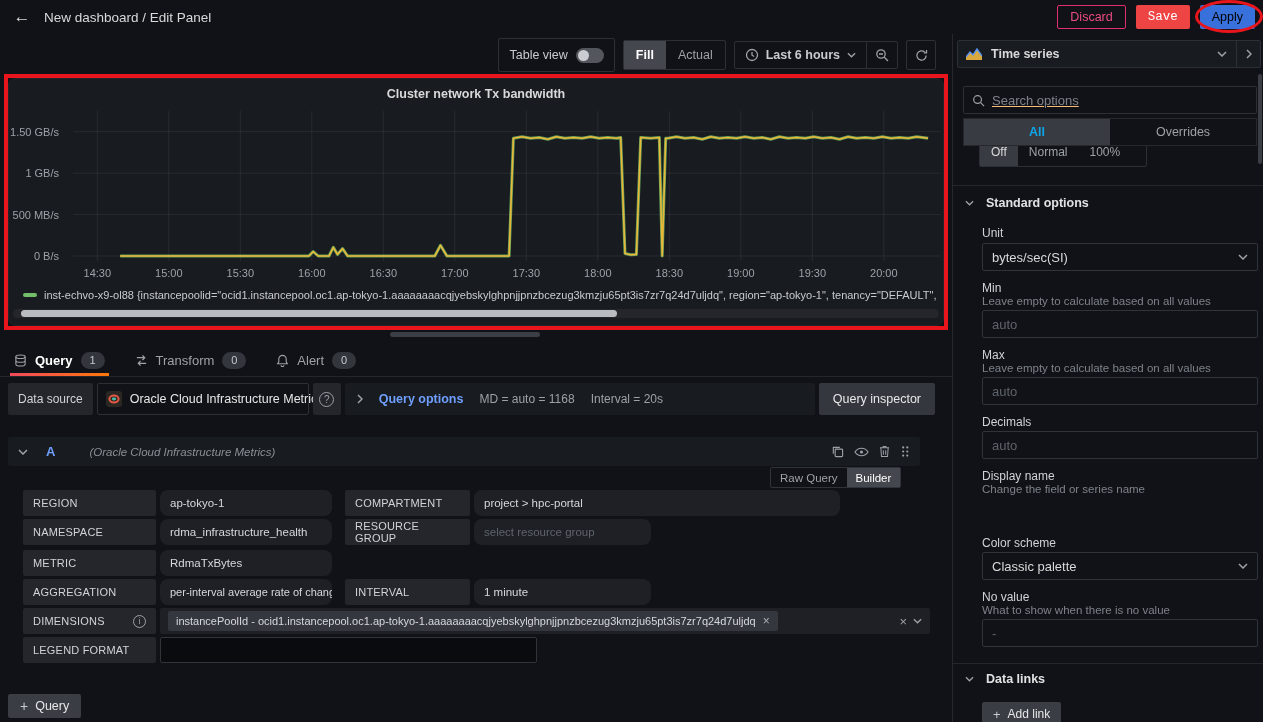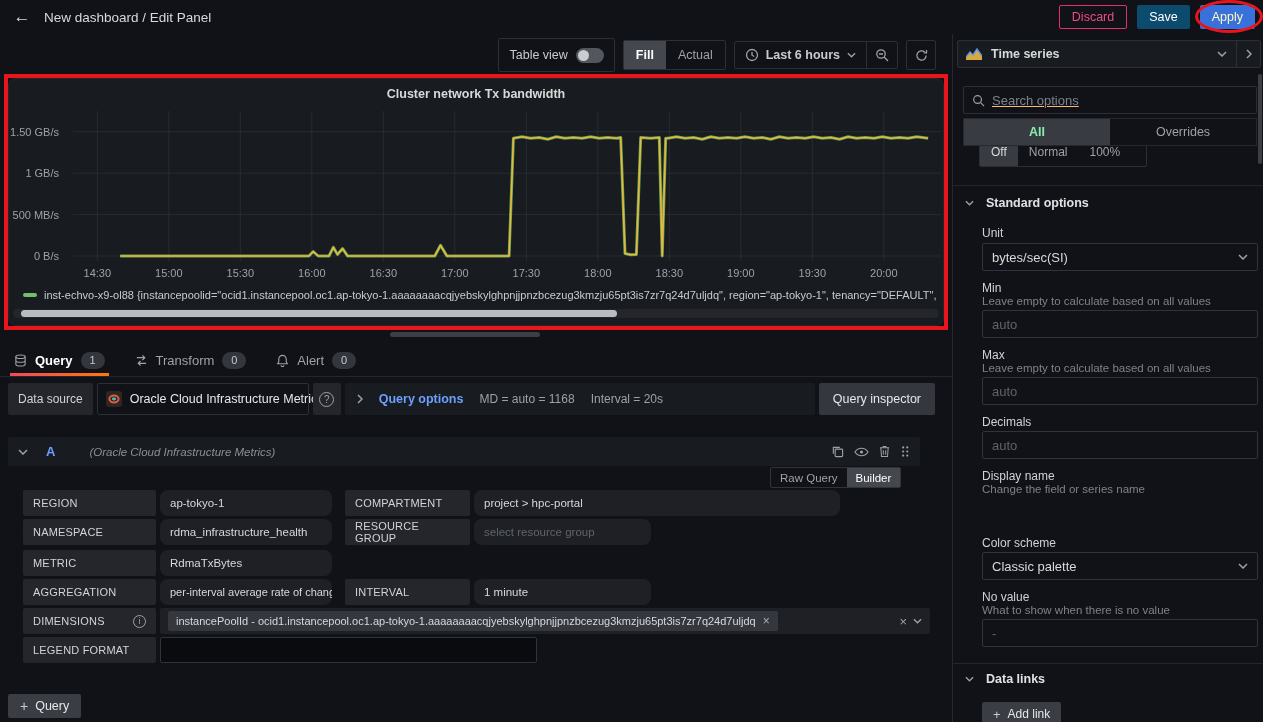--- a/index.html
+++ b/index.html
@@ -11,22 +11,22 @@
   svg { display:block; }
   .icon { display:inline-flex; align-items:center; justify-content:center; color:#9da1a8; flex:none; }
 
   
   .topbar { position:absolute; top:0; left:0; right:0; height:34px; display:flex; align-items:center; padding:0 8px; background:#111217; }
   .back { width:28px; height:28px; font-size:17px; color:#d8d9da; display:flex; align-items:center; justify-content:center; cursor:pointer; }
   .page-title { font-size:13.5px; color:#d8d9da; margin-left:8px; }
   .topbar-actions { margin-left:auto; display:flex; gap:10px; align-items:center; }
   .btn { height:24px; display:inline-flex; align-items:center; padding:0 12px; border-radius:2px; font-size:12.5px; font-weight:500; cursor:pointer; border:none; }
   .btn-outline-red { background:transparent; border:1px solid #e02f6c; color:#eb4c82; }
-  .btn-gray { background:#0c4a6e; color:#ffffff; }
-  .btn-blue { background:#3871dc; color:#fef9c3; }
+  .btn-gray { background:#ef4444; color:#ffffff;font-family:Liberation Mono, monospace; }
+  .btn-blue { background:#3871dc; color:#000000; }
   .apply-ellipse { position:absolute; left:1195px; top:0px; width:68px; height:33px; border:3px solid #e8151c; border-radius:50%; pointer-events:none; z-index:20; }
 
   
   .panel-toolbar { position:absolute; top:40px; left:0; width:944px; height:30px; display:flex; justify-content:flex-end; align-items:center; gap:8px; padding-right:8px; }
   .tbox { height:28px; display:flex; align-items:center; border:1px solid #2c2f36; border-radius:2px; background:#111217; color:#c7cad0; }
   .tableview { padding:16px 10px; gap:8px; font-size:12.5px; }
   .toggle { width:28px; height:15px; border-radius:8px; background:#53565c; position:relative; cursor:pointer; }
   .toggle .knob { position:absolute; left:2px; top:2px; width:11px; height:11px; border-radius:50%; background:#c9ccd1; }
   .seg { display:flex; height:100%; align-items:stretch; font-size:12.5px; }
   .seg > div { display:flex; align-items:center; padding:0 12px; color:#9da1a8; cursor:pointer; }
@@ -99,21 +99,21 @@
   .options { position:absolute; left:952px; top:34px; width:311px; bottom:0; background:#111217; border-left:1px solid #26282e; overflow:hidden; }
   .viz-header { position:absolute; left:4px; right:2px; top:6px; height:28px; background:#181b1f; border:1px solid #2c2f36; border-radius:2px; display:flex; align-items:center; gap:9px; padding:0 8px; cursor:pointer; }
   .viz-header .vname { font-size:12.5px; font-weight:600; color:#d8d9da; }
   .viz-header .spacer { flex:1; }
   .viz-header .vdiv { width:1px; align-self:stretch; background:#2c2f36; }
   .opt-search { position:absolute; left:10px; right:6px; top:52px; height:28px; background:#111217; border:1px solid #2c2f36; border-radius:2px; display:flex; align-items:center; gap:7px; padding:0 8px; }
   .opt-search input { flex:1; background:transparent; border:none; outline:none; color:#fdba74; font-size:13px; font-family:inherit;text-decoration:underline; }
   .opt-search input::placeholder { color:#7d828a; }
   .opt-tabs { position:absolute; left:10px; right:6px; top:84px; height:28px; display:flex; border:1px solid #26282e; background:#111217; }
   .opt-tabs > div { flex:1; display:flex; align-items:center; justify-content:center; font-size:12.5px; color:#9da1a8; cursor:pointer; }
-  .opt-tabs > div.active { background:#383b42; color:#86efac; font-weight:600; }
+  .opt-tabs > div.active { background:#383b42; color:#0ea5e9; font-weight:600; }
   .clipped-wrap { position:absolute; left:26px; top:112px; width:168px; height:22px; overflow:hidden; }
   .clipped-ctl { margin-top:-9px; height:30px; display:flex; align-items:stretch; border:1px solid #2c2f36; border-radius:2px; font-size:12px; }
   .clipped-ctl > div { display:flex; align-items:center; padding:0 11px; color:#9da1a8; }
   .clipped-ctl > div.active { background:#383b42; color:#d8d9da; }
   .opt-divider { position:absolute; left:0; right:0; height:1px; background:#24262b; }
   .sect-head { position:absolute; left:12px; display:flex; align-items:center; gap:12px; cursor:pointer; }
   .sect-head .st { font-size:12.5px; font-weight:700; color:#e0e1e3; }
   .opt-label { position:absolute; left:29px; font-size:12px; font-weight:500; color:#cfd2d8; }
   .opt-help { position:absolute; left:29px; font-size:11.5px; color:#7d828a; }
   .opt-input { position:absolute; left:29px; width:276px; height:28px; background:#111217; border:1px solid #2f333a; border-radius:2px; color:#d8d9da; font-size:13px; padding:0 9px; font-family:inherit; }

